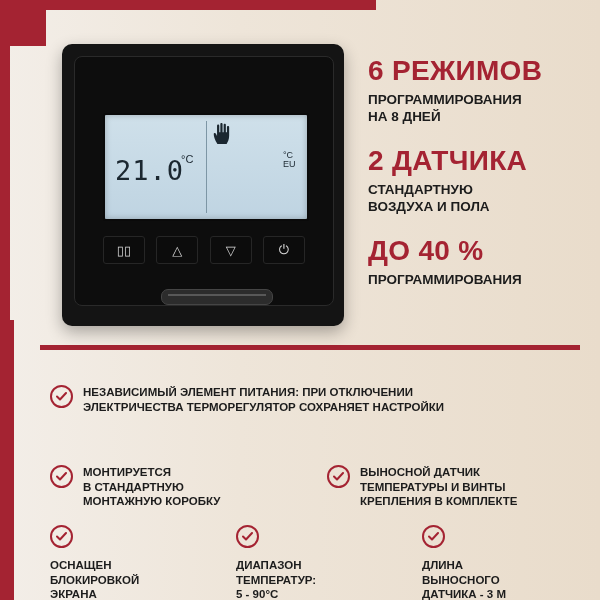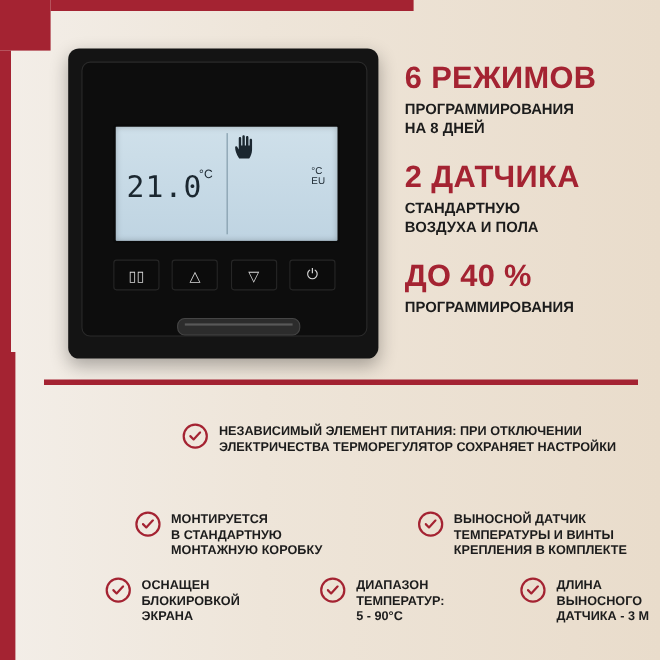--- a/index.html
+++ b/index.html
@@ -54,28 +54,28 @@
   .right-col{position:absolute;left:368px;top:55px;width:216px;}
   .hl{color:#a42332;font-weight:bold;font-size:28px;letter-spacing:.3px;margin:0 0 4px 0;}
   .sub{color:#1c1c1c;font-weight:bold;font-size:13.5px;line-height:17px;margin:0 0 20px 0;}
 
   
   .check{
     width:19px;height:19px;border:2px solid #a42332;border-radius:50%;
     display:inline-flex;align-items:center;justify-content:center;flex:0 0 19px;
   }
   .check svg{display:block;}
-  .bullet{display:flex;gap:10px;align-items:flex-start;justify-content:flex-end;}
+  .bullet{display:flex;gap:10px;align-items:flex-start;}
   .bullet .txt{font-size:11.5px;font-weight:bold;color:#1c1c1c;line-height:14.5px;}
 
   .row-wide{position:absolute;left:50px;top:385px;width:510px;}
   .row-two{position:absolute;left:50px;top:445px;width:530px;display:flex;gap:34px;margin-top:20px;}
   .row-two .bullet{width:243px;}
   .row-three{position:absolute;left:50px;top:525px;width:540px;display:flex;gap:18px;}
-  .row-three .bullet{width:168px;}
+  .row-three .bullet{width:168px;flex-direction:column;}
 </style>
 </head>
 <body>
 
 <div class="page">
 
   <div class="corner-tl"></div>
   <div class="corner-tl2"></div>
   <div class="corner-tl3"></div>
   <div class="stripe-left"></div>

